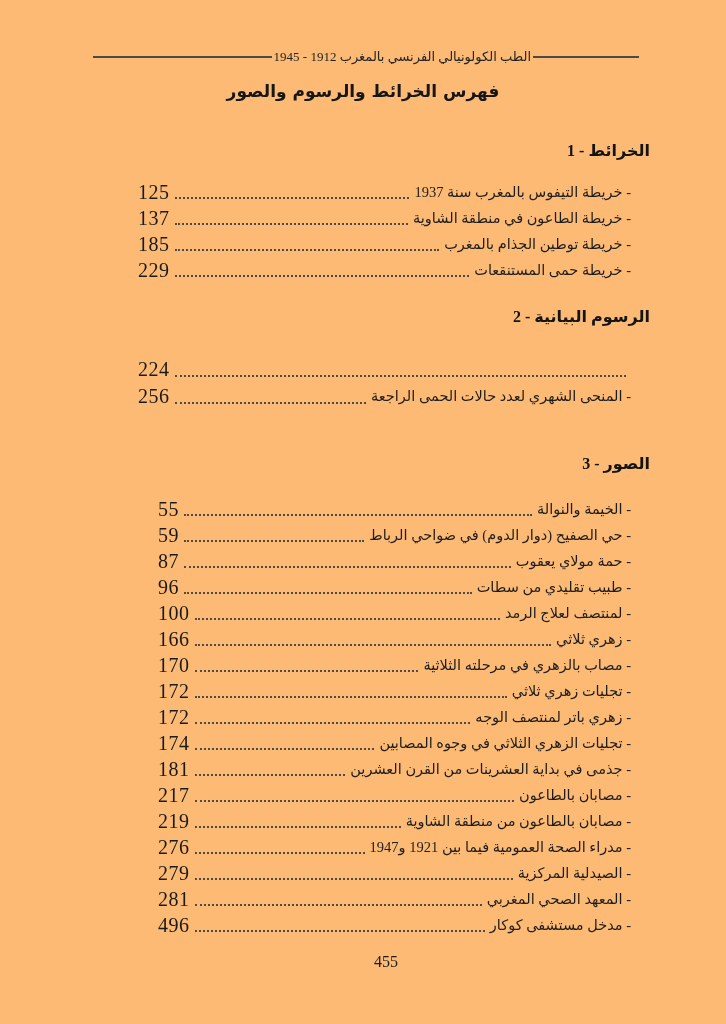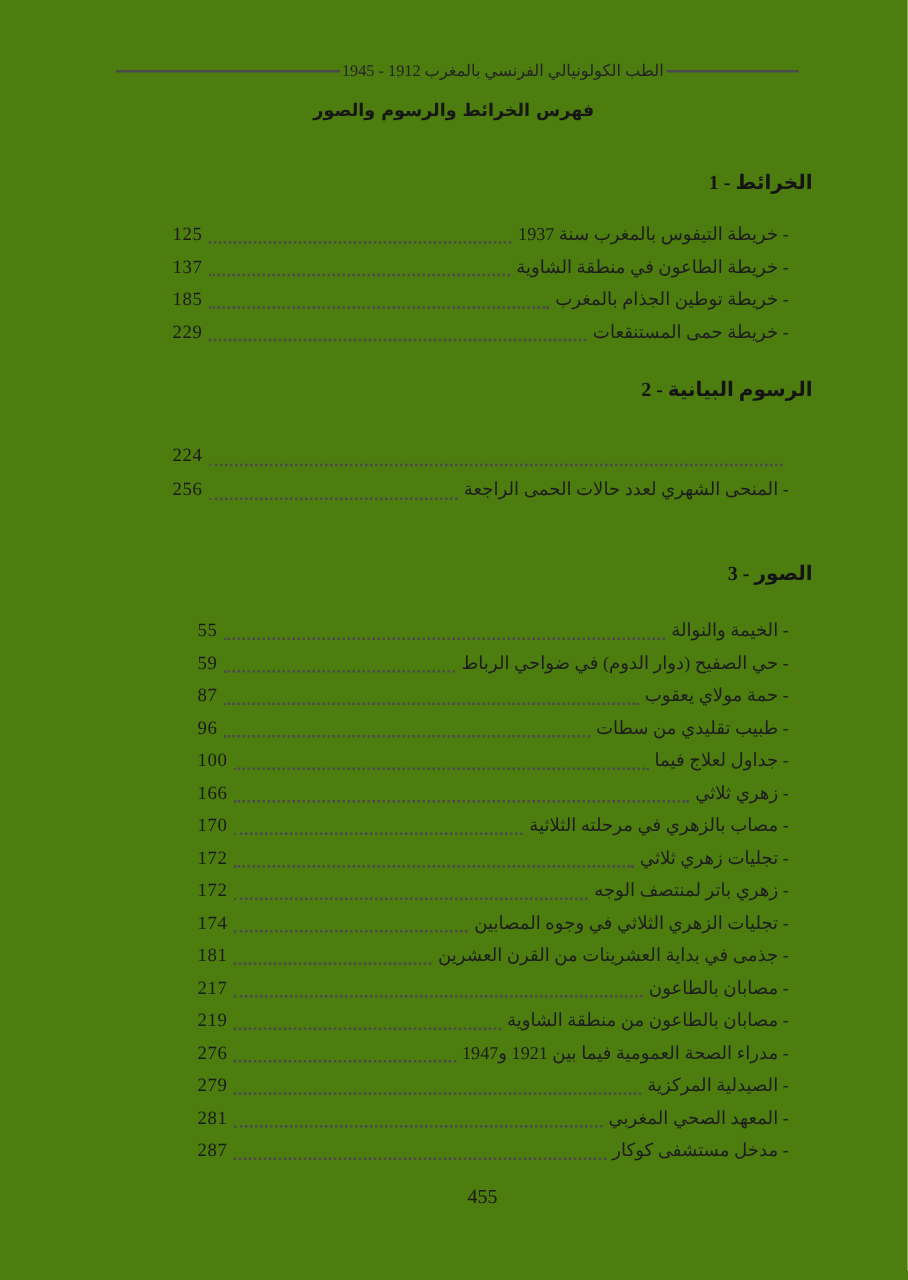--- a/index.html
+++ b/index.html
@@ -3,21 +3,21 @@
 <meta charset="utf-8">
 <style>
   html,body { margin:0; padding:0; }
   body {
     width:726px; height:1024px;
     background:#efefed;
     font-family:"Liberation Serif","DejaVu Sans",serif;
   }
   .page {
     width:726px; height:1024px;
-    background:#4d7c0f;
+    background:#fdba74;
     color:#1d1d1d;
     position:relative;
     overflow:hidden;
   }
   
   .running-header {
     display:flex; direction:ltr; align-items:center;
     margin:48px 87px 0 93px;
   }
   .rule { height:0; border-top:2px solid #4a4a4a; }
@@ -28,21 +28,21 @@
     font-size:13px; line-height:18px;
     white-space:nowrap; padding:0 2px;
     color:#242424;
   }
   
   .page-title {
     direction:rtl;
     margin-top:15px;
     text-align:center;
     font-family:"DejaVu Sans","Liberation Sans",sans-serif;
-    font-size:14px; font-weight:bold;
+    font-size:17px; font-weight:bold;
     color:#161616;
   }
   
   .sec-heading {
     direction:ltr; text-align:right;
     margin:0 76px 0 0;
     font-weight:bold; font-size:16px; line-height:24px;
     color:#141414;
     unicode-bidi:plaintext; 
     direction:ltr;
@@ -66,21 +66,21 @@
     flex:0 0 auto;
   }
   .leader {
     flex:1 1 auto; min-width:10px;
     align-self:flex-end;
     margin:0 5px 6px 5px;
     border-bottom:2px dotted #4b4b4b;
   }
   .entry-page {
     flex:0 0 auto;
-    font-size:15px; line-height:26px;
+    font-size:20px; line-height:26px;
     font-family:"Liberation Serif",serif;
     letter-spacing:0.5px;
     color:#1a1a1a;
   }
   .page-number {
     text-align:center;
     margin-top:15px;
     font-size:16px;
     color:#1a1a1a;
     margin-left:46px;
@@ -166,21 +166,21 @@
     <span class="entry-page">87</span>
   </div>
 
   <div class="row">
     <span class="entry-title">- طبيب تقليدي من سطات</span>
     <span class="leader"></span>
     <span class="entry-page">96</span>
   </div>
 
   <div class="row">
-    <span class="entry-title">- جداول لعلاج فيما</span>
+    <span class="entry-title">- لمنتصف لعلاج الرمد</span>
     <span class="leader"></span>
     <span class="entry-page">100</span>
   </div>
 
   <div class="row">
     <span class="entry-title">- زهري ثلاثي</span>
     <span class="leader"></span>
     <span class="entry-page">166</span>
   </div>
 
@@ -240,21 +240,21 @@
 
   <div class="row">
     <span class="entry-title">- المعهد الصحي المغربي</span>
     <span class="leader"></span>
     <span class="entry-page">281</span>
   </div>
 
   <div class="row">
     <span class="entry-title">- مدخل مستشفى كوكار</span>
     <span class="leader"></span>
-    <span class="entry-page">287</span>
+    <span class="entry-page">496</span>
   </div>
 </div>
   </div>
 </div>
 
   <div class="page-number">455</div>
 
 </div>
 
 </body></html>

